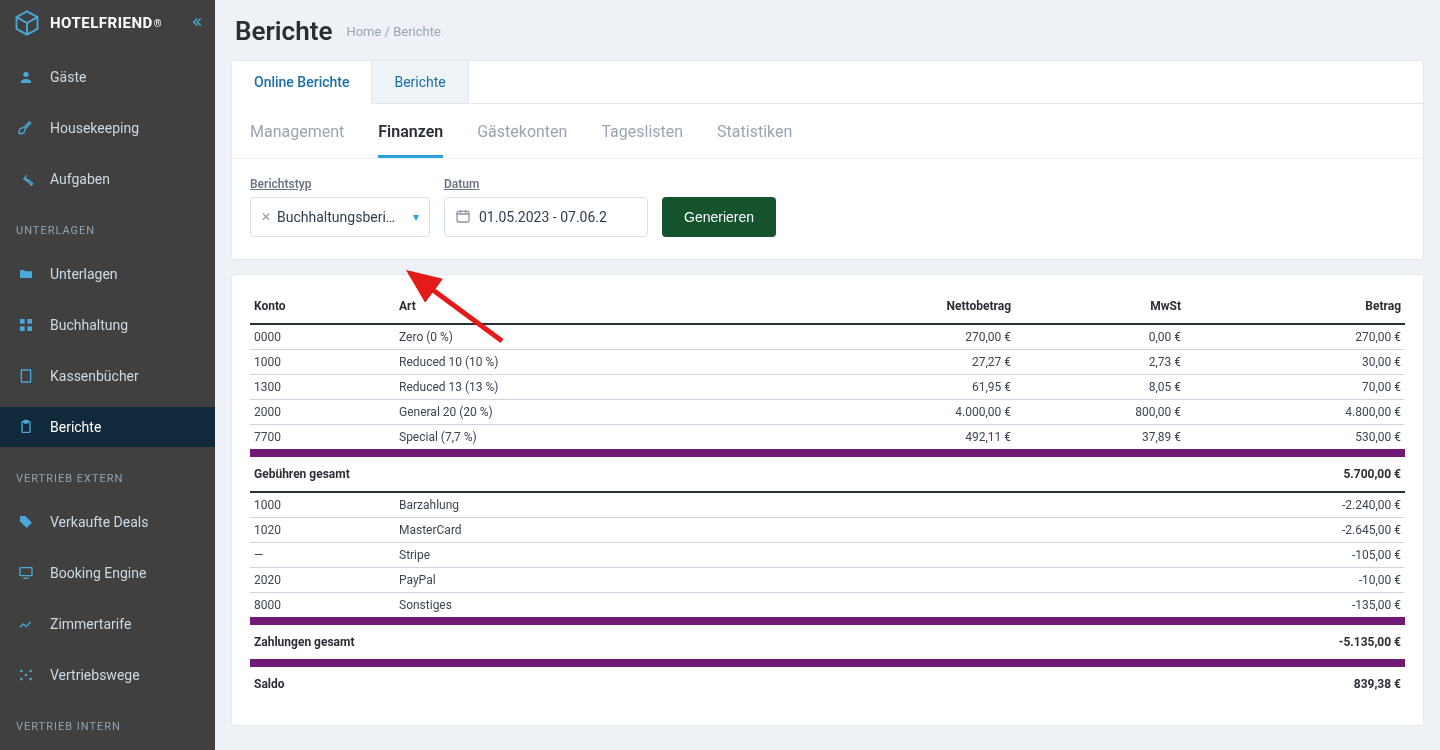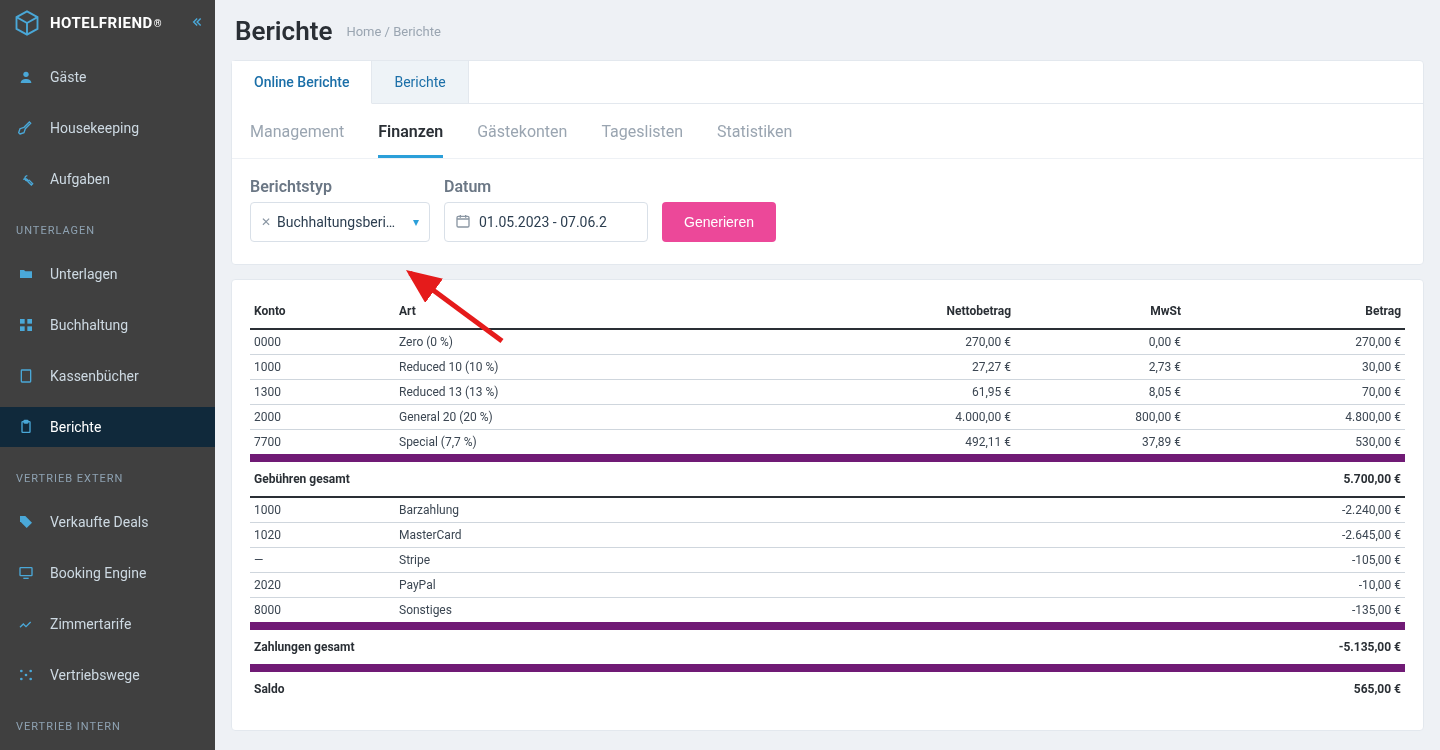--- a/index.html
+++ b/index.html
@@ -110,41 +110,41 @@
   .sub-tab.active { color: #2a2f35; font-weight: 600; border-bottom-color: #2b9fd9; }
 
   
   .filters {
     display: flex;
     align-items: flex-end;
     gap: 14px;
     padding: 18px 18px 22px 18px;
   }
   .field { display: flex; flex-direction: column; }
-  .field-label { font-size: 16px; color: #6b7785; margin-bottom: 6px; font-weight: 600;}
+  .field-label { font-size: 12px; color: #6b7785; margin-bottom: 6px; font-weight: 600; text-decoration: underline;}
   .select, .datebox {
     height: 40px;
     border: 1px solid #d9e0e8;
     border-radius: 4px;
     background: #fff;
     display: flex;
     align-items: center;
     padding: 0 10px;
     font-size: 14px;
     color: #2c3e50;
   }
   .select { width: 180px; position: relative; }
   .select .clear { color: #8a96a3; margin-right: 6px; font-size: 12px; cursor: pointer;}
   .select .val { flex: 1; white-space: nowrap; overflow: hidden; text-overflow: ellipsis; }
   .select .chev { color: #2b9fd9; font-size: 12px; margin-left: 6px;}
   .datebox { width: 204px; }
   .datebox .cal { color: #8a96a3; margin-right: 8px; }
   .datebox .val { white-space: nowrap; overflow: hidden; text-overflow: ellipsis; }
   .btn-primary {
-    height: 40px; padding: 0 22px; background: #ec4899; color: #fff;
+    height: 40px; padding: 0 22px; background: #14532d; color: #fff;
     border: none; border-radius: 4px; font-size: 14px; cursor: pointer;
   }
 
   
   .report { padding: 14px 18px 24px 18px; }
   table.rep { width: 100%; border-collapse: collapse; font-size: 12px; }
   table.rep th { text-align: left; font-weight: 700; color: #2a2f35; padding: 10px 4px 10px 4px; border-bottom: 2px solid #2a2f35; }
   table.rep th.num, table.rep td.num { text-align: right; }
   table.rep td { padding: 5px 4px; border-bottom: 1px solid #cfd6dd; color: #3b4652;}
   tr.section-total td { font-weight: 700; border-top: 8px solid #701a75; border-bottom: 2px solid #2a2f35; padding: 10px 4px; color:#2a2f35;}
@@ -456,18 +456,18 @@
             <td class="num">-135,00 €</td>
           </tr>
         </tbody>
       <tbody>
         <tr class="section-total">
           <td colspan="4">Zahlungen gesamt</td>
           <td class="num">-5.135,00 €</td>
         </tr>
         <tr class="section-total last">
           <td colspan="4">Saldo</td>
-          <td class="num">565,00 €</td>
+          <td class="num">839,38 €</td>
         </tr>
       </tbody>
     </table>
   </div>
 </main>
 
 </body></html>

